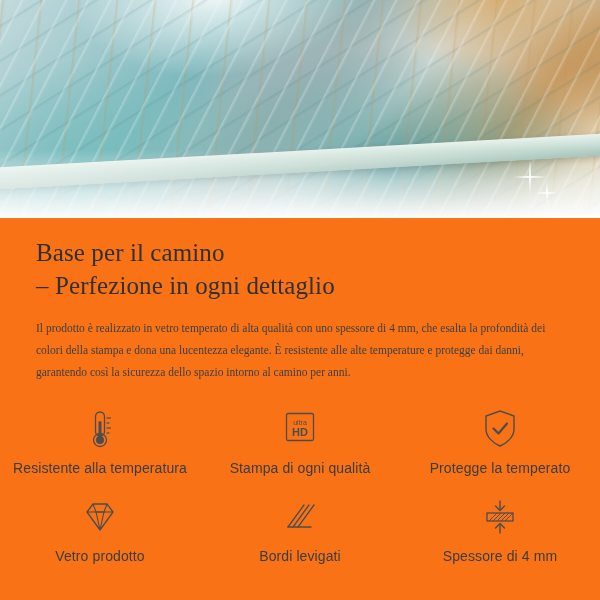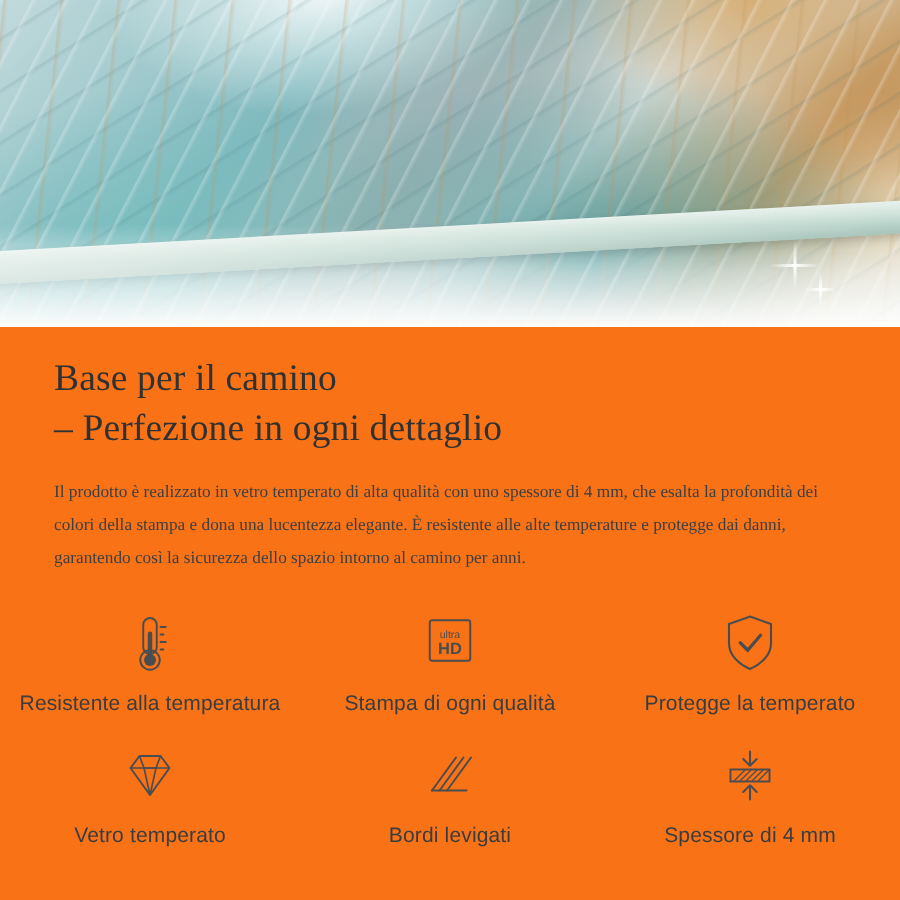--- a/index.html
+++ b/index.html
@@ -237,21 +237,21 @@
     <div class="feature">
       <div class="feature-icon">
         <svg width="44" height="40" viewBox="0 0 44 40">
           <path d="M9 15 L15 7 H29 L35 15 L22 33 Z" fill="none" stroke="#4a4d50" stroke-width="1.3" stroke-linejoin="round"></path>
           <path d="M9 15 H35" fill="none" stroke="#4a4d50" stroke-width="1.1"></path>
           <path d="M15 7 L18 15 L22 33" fill="none" stroke="#4a4d50" stroke-width="1.1"></path>
           <path d="M29 7 L26 15 L22 33" fill="none" stroke="#4a4d50" stroke-width="1.1"></path>
           <path d="M18 15 H26" fill="none" stroke="#4a4d50" stroke-width="1.1"></path>
         </svg>
       </div>
-      <div class="feature-label">Vetro temperato</div>
+      <div class="feature-label">Vetro prodotto</div>
     </div>
 
     <div class="feature">
       <div class="feature-icon">
         <svg width="44" height="40" viewBox="0 0 44 40">
           <path d="M10 30 L26 8" stroke="#4a4d50" stroke-width="1.3" stroke-linecap="round"></path>
           <path d="M15 30 L31 8" stroke="#4a4d50" stroke-width="1.3" stroke-linecap="round"></path>
           <path d="M20 30 L36 8" stroke="#4a4d50" stroke-width="1.3" stroke-linecap="round"></path>
           <path d="M10 30 H33" stroke="#4a4d50" stroke-width="1.3" stroke-linecap="round"></path>
         </svg>

